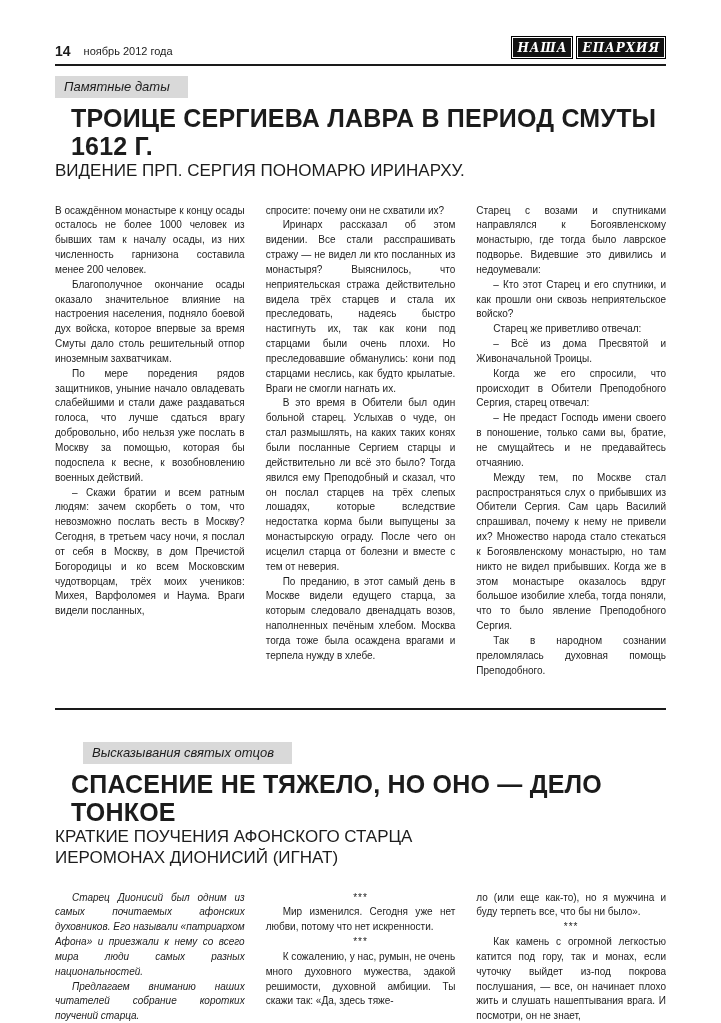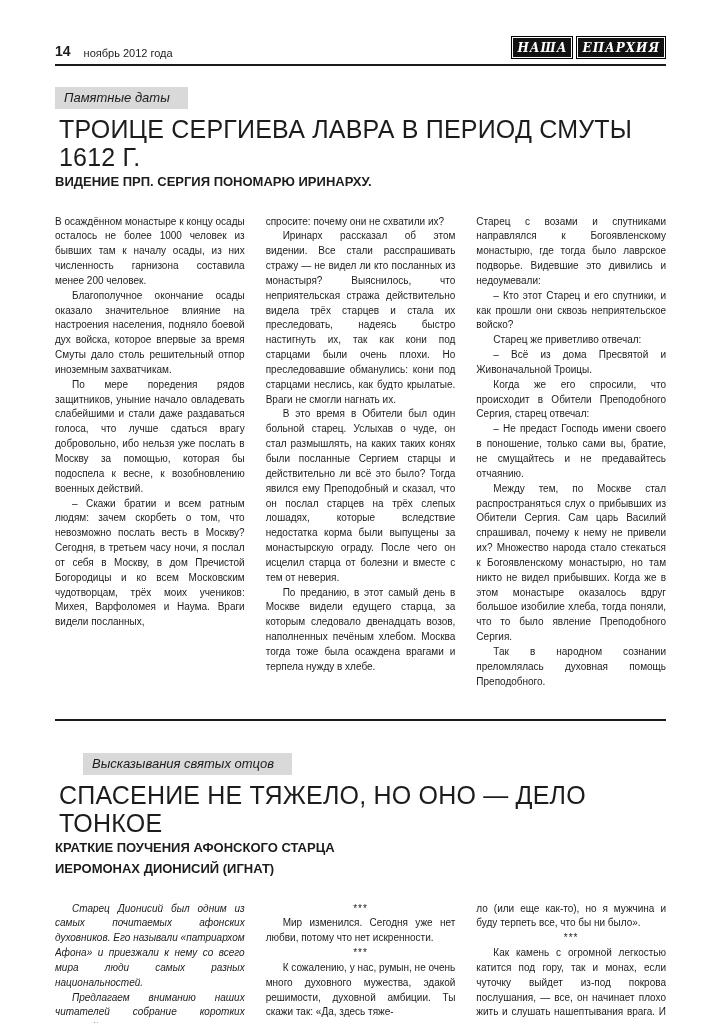--- a/index.html
+++ b/index.html
@@ -11,21 +11,21 @@
     background:#ffffff;
     color:#1c1c1c;
     font-family:"Liberation Sans", sans-serif;
     overflow:hidden;
   }
   .header-row {
     display:flex; justify-content:space-between; align-items:flex-end;
     border-bottom:2px solid #1a1a1a;
     padding-bottom:5px;
   }
-  .header-left { display:flex; align-items:flex-end; gap:13px; }
+  .header-left { display:flex; align-items:center; gap:13px; }
   .page-number { font-size:14px; font-weight:bold; }
   .issue-date { font-size:11px; }
   .logo { display:flex; gap:3px; }
   .logo span {
     display:inline-block;
     background:#121212; color:#ffffff;
     border:1px solid #000;
     box-shadow: inset 0 0 0 1px #ffffff;
     font-family:"DejaVu Serif", serif;
     font-weight:bold; font-size:12px;
@@ -33,31 +33,31 @@
     padding:4px 5px 3px 5px;
     font-style:italic;
   }
   .tag {
     display:inline-block;
     background:#d9d9d9;
     font-style:italic;
     font-size:13px;
     padding:3px 18px 4px 9px;
   }
-  .tag.first  { margin-top:21px; }
+  .tag.first  { margin-top:10px; }
   .tag.second { margin-top:32px;margin-left:28px; }
   .headline {
-    margin:6px 0 0 4px;
-    font-size:25px; font-weight:400;
+    margin:6px 0 0 16px;
+    font-size:25px; font-weight:700;
     letter-spacing:0.2px;
     line-height:28px;
   }
   .subhead {
     margin:1px 0 0 0;
-    font-size:13px; font-weight:700;
+    font-size:17px; font-weight:400;
     line-height:20.5px;
   }
   .cols {
     display:flex; gap:21px;
     margin-top:22px;
     overflow:hidden;
   }
   .cols.first  { height:504px; }
   .cols.second { height:145px; }
   .col {

